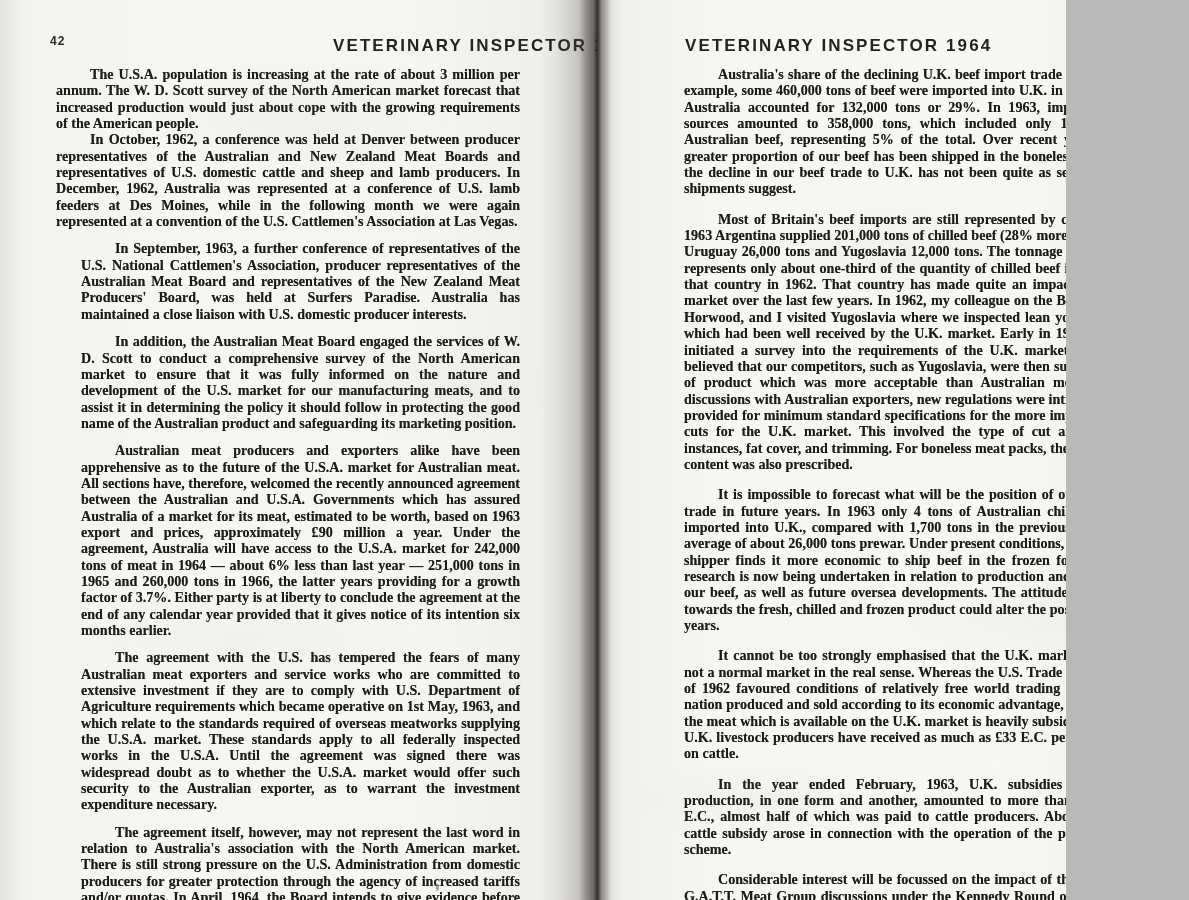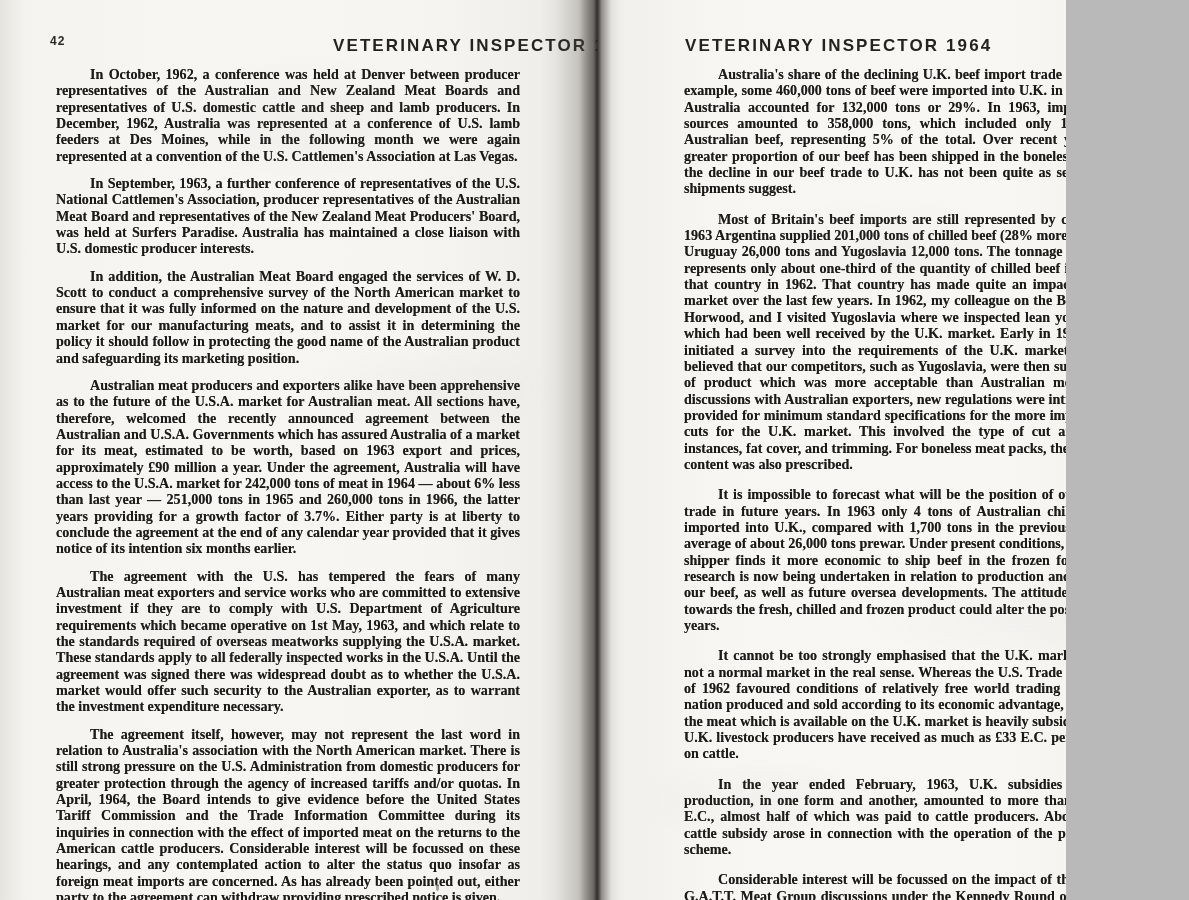--- a/index.html
+++ b/index.html
@@ -110,21 +110,21 @@
     font-stretch: condensed;
     -webkit-font-smoothing: none;
   }
   .verso .col { left: 56px; width: 464px; }
   .recto .col { left: 86px; width: 470px; }
 
   .col p {
     margin: 0 0 0 0;
     text-indent: 34px;
   }
-  .col p.gap   { margin-top: 11px; }
+  .col p.gap   { margin-top: 11px; margin-left: 25px; }
   .col p.gap2  { margin-top: 14px; }
 
   
   .col p { text-shadow: 0 0 .35px rgba(30,28,25,.55); }
 
   
   .speck {
     position: absolute;
     left: 436px;
     top: 884px;
@@ -158,20 +158,21 @@
 
 <div class="scan">
 
   <div class="leaf verso">
 
     <div class="folio">42</div>
 
     <div class="runhead">VETERINARY INSPECTOR 1964</div>
 
     <div class="col">
+      <p>The U.S.A. population is increasing at the rate of about 3 million per annum. The W. D. Scott survey of the North American market forecast that increased production would just about cope with the growing requirements of the American people.</p>
       <p>In October, 1962, a conference was held at Denver between producer representatives of the Australian and New Zealand Meat Boards and representatives of U.S. domestic cattle and sheep and lamb producers. In December, 1962, Australia was represented at a conference of U.S. lamb feeders at Des Moines, while in the following month we were again represented at a convention of the U.S. Cattlemen's Association at Las Vegas.</p>
       <p class="gap">In September, 1963, a further conference of representatives of the U.S. National Cattlemen's Association, producer representatives of the Australian Meat Board and representatives of the New Zealand Meat Producers' Board, was held at Surfers Paradise. Australia has maintained a close liaison with U.S. domestic producer interests.</p>
       <p class="gap">In addition, the Australian Meat Board engaged the services of W. D. Scott to conduct a comprehensive survey of the North American market to ensure that it was fully informed on the nature and development of the U.S. market for our manufacturing meats, and to assist it in determining the policy it should follow in protecting the good name of the Australian product and safeguarding its marketing position.</p>
       <p class="gap">Australian meat producers and exporters alike have been apprehensive as to the future of the U.S.A. market for Australian meat. All sections have, therefore, welcomed the recently announced agreement between the Australian and U.S.A. Governments which has assured Australia of a market for its meat, estimated to be worth, based on 1963 export and prices, approximately £90 million a year. Under the agreement, Australia will have access to the U.S.A. market for 242,000 tons of meat in 1964 — about 6% less than last year — 251,000 tons in 1965 and 260,000 tons in 1966, the latter years providing for a growth factor of 3.7%. Either party is at liberty to conclude the agreement at the end of any calendar year provided that it gives notice of its intention six months earlier.</p>
       <p class="gap">The agreement with the U.S. has tempered the fears of many Australian meat exporters and service works who are committed to extensive investment if they are to comply with U.S. Department of Agriculture requirements which became operative on 1st May, 1963, and which relate to the standards required of overseas meatworks supplying the U.S.A. market. These standards apply to all federally inspected works in the U.S.A. Until the agreement was signed there was widespread doubt as to whether the U.S.A. market would offer such security to the Australian exporter, as to warrant the investment expenditure necessary.</p>
       <p class="gap">The agreement itself, however, may not represent the last word in relation to Australia's association with the North American market. There is still strong pressure on the U.S. Administration from domestic producers for greater protection through the agency of increased tariffs and/or quotas. In April, 1964, the Board intends to give evidence before the United States Tariff Commission and the Trade Information Committee during its inquiries in connection with the effect of imported meat on the returns to the American cattle producers. Considerable interest will be focussed on these hearings, and any contemplated action to alter the status quo insofar as foreign meat imports are concerned. As has already been pointed out, either party to the agreement can withdraw providing prescribed notice is given.</p>
 
     </div>
 
     <div class="speck"></div>

